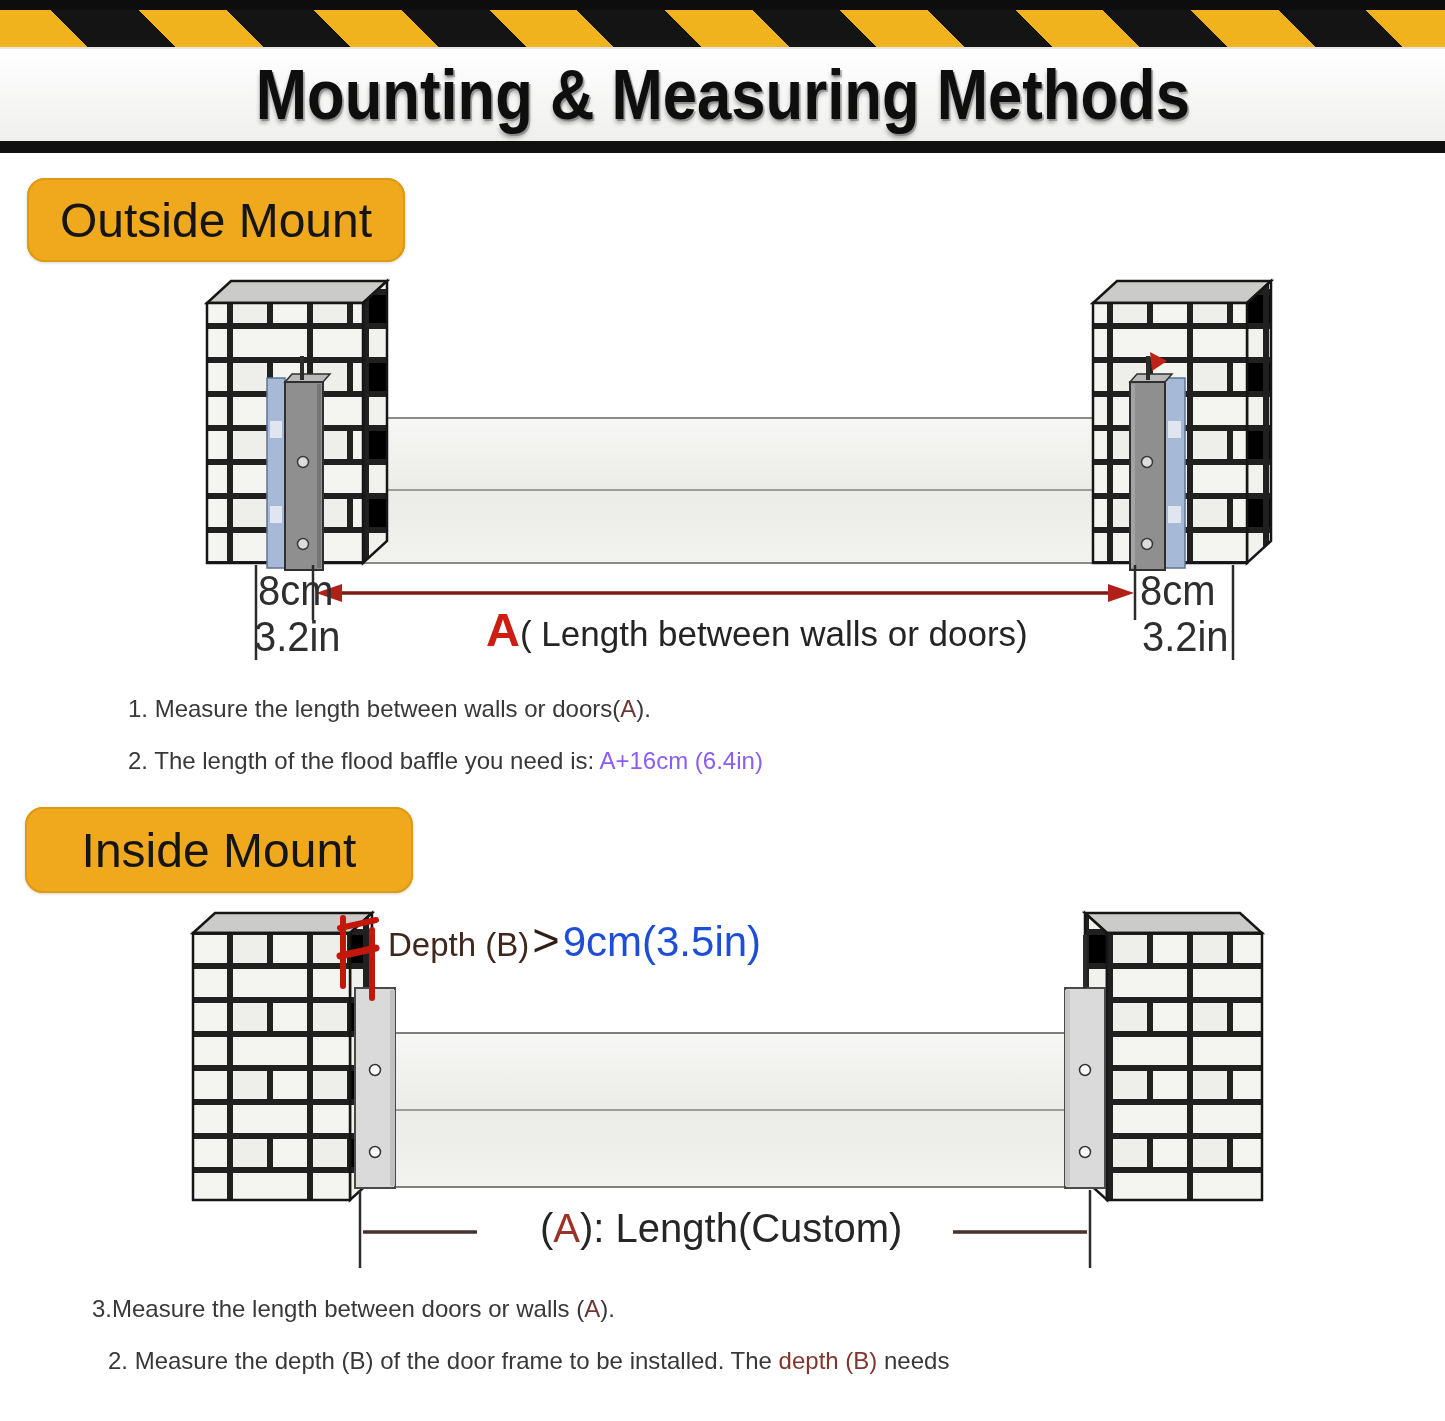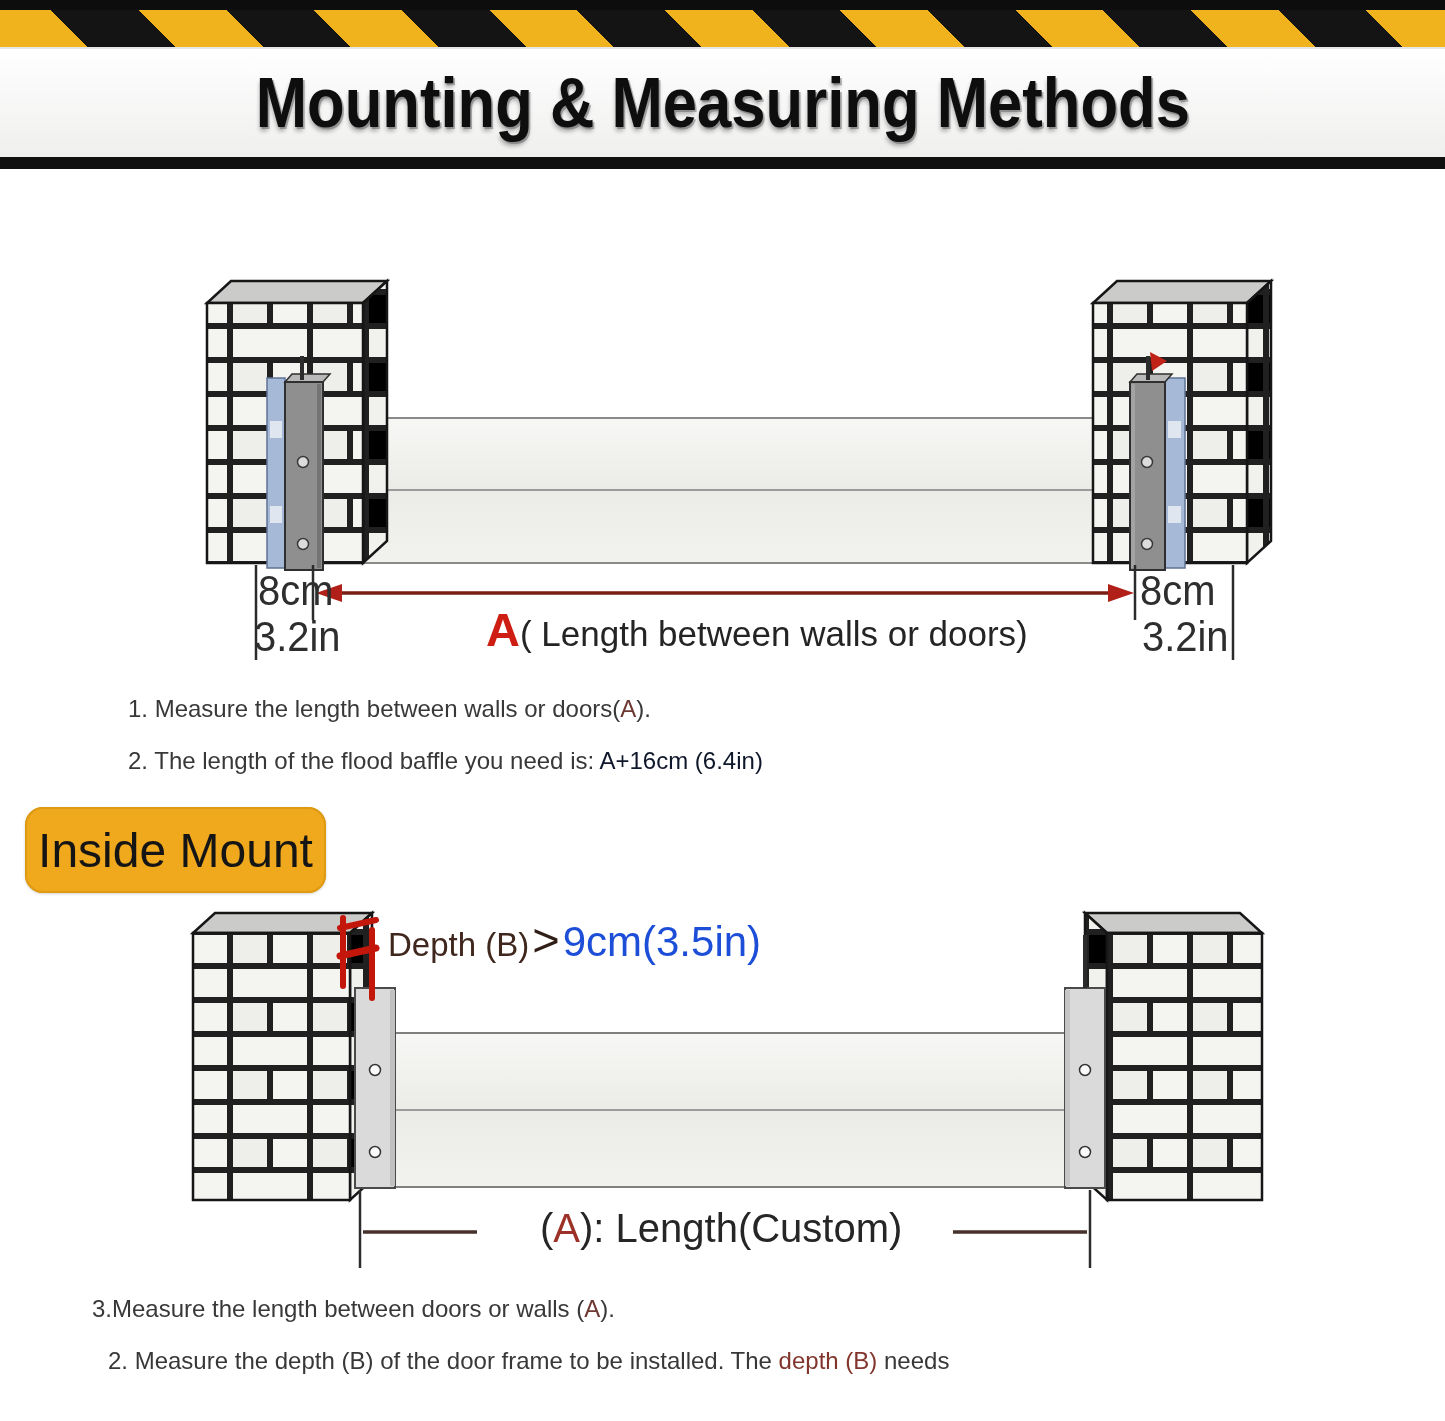--- a/index.html
+++ b/index.html
@@ -4,41 +4,41 @@
 <style>
   html,body{margin:0;padding:0;background:#ffffff;}
   #page{position:relative;width:1445px;height:1421px;background:#ffffff;overflow:hidden;
         font-family:"Liberation Sans", sans-serif;}
 
   
   .header{position:absolute;left:0;top:0;width:1445px;height:153px;}
   .hz-top{height:10px;background:#0d0d0d;}
   .stripes{height:37px;background:repeating-linear-gradient(45deg,#f1b31d 0 62px,#141414 62px 124px);
            border-bottom:2px solid #e6e6e6;}
-  .title-band{height:108px;background:linear-gradient(#ffffff,#efefee);display:flex;align-items:center;justify-content:center;}
+  .title-band{height:92px;background:linear-gradient(#ffffff,#efefee);display:flex;align-items:center;justify-content:center;}
   .title{font-size:70px;font-weight:bold;color:#0e0e0e;transform:scaleX(.88);transform-origin:center;
          white-space:nowrap;text-shadow:2px 2px 0 rgba(90,90,90,.45),0 4px 5px rgba(0,0,0,.30);}
   .hz-bottom{height:12px;background:#101010;}
 
   
   .badge{position:absolute;background:#f0a91c;border-radius:18px;display:flex;align-items:center;justify-content:center;
          font-size:48px;color:#151515;box-shadow:inset 0 0 0 2px #dd9a12, 0 1px 3px rgba(0,0,0,.18);}
 
   
   .diag{position:absolute;}
 
   
   .t{position:absolute;white-space:nowrap;line-height:1;}
   .dim{font-size:42px;color:#2e2e2e;transform:scaleX(.95);transform-origin:left;}
   .alabel{position:absolute;display:flex;align-items:baseline;white-space:nowrap;}
   .bigA{font-size:47px;font-weight:bold;color:#ce1d12;}
   .arest{font-size:35px;color:#242424;}
   .step{font-size:24px;color:#383838;}
   .redA{color:#6e3832;}
-  .maroon2{color:#0f172a;margin-top:33px;}
+  .maroon2{color:#8b5cf6;margin-top:33px;}
   .maroon2b{color:#82352c;}
   .depth{position:absolute;display:flex;align-items:baseline;white-space:nowrap;}
   .dl{font-size:33px;color:#40271e;}
   .dg{font-size:47px;color:#2f1d16;margin:0 3px;}
   .dv{font-size:42px;color:#1d4ed8;}
   .alabel2{font-size:40px;color:#262626;}
   .ared{color:#9c3227;}
 </style>
 </head>
 <body>
@@ -47,21 +47,24 @@
 
   <div class="header">
     <div class="hz-top"></div>
     <div class="stripes"></div>
     <div class="title-band">
       <div class="title">Mounting &amp; Measuring Methods</div>
     </div>
     <div class="hz-bottom"></div>
   </div>
 
-  <div class="badge" style="left:25px;top:807px;width:301px;height:86px">
+  <div class="badge" style="left:27px;top:178px;width:378px;height:84px">
+    <span>Outside Mount</span>
+  </div>
+  <div class="badge" style="left:25px;top:807px;width:388px;height:86px">
     <span>Inside Mount</span>
   </div>
 
   <svg class="diag" style="left:150px;top:258px" width="1145" height="422" viewBox="0 0 1145 422">
     <defs>
       <pattern id="brickF" width="80" height="68" patternUnits="userSpaceOnUse">
         <rect width="80" height="68" fill="#212020"></rect>
         <rect x="3" y="3" width="74" height="28" fill="#f4f4f1"></rect>
         <rect x="3" y="37" width="34" height="28" fill="#eeeeeb"></rect>
         <rect x="43" y="37" width="34" height="28" fill="#f4f4f1"></rect>

